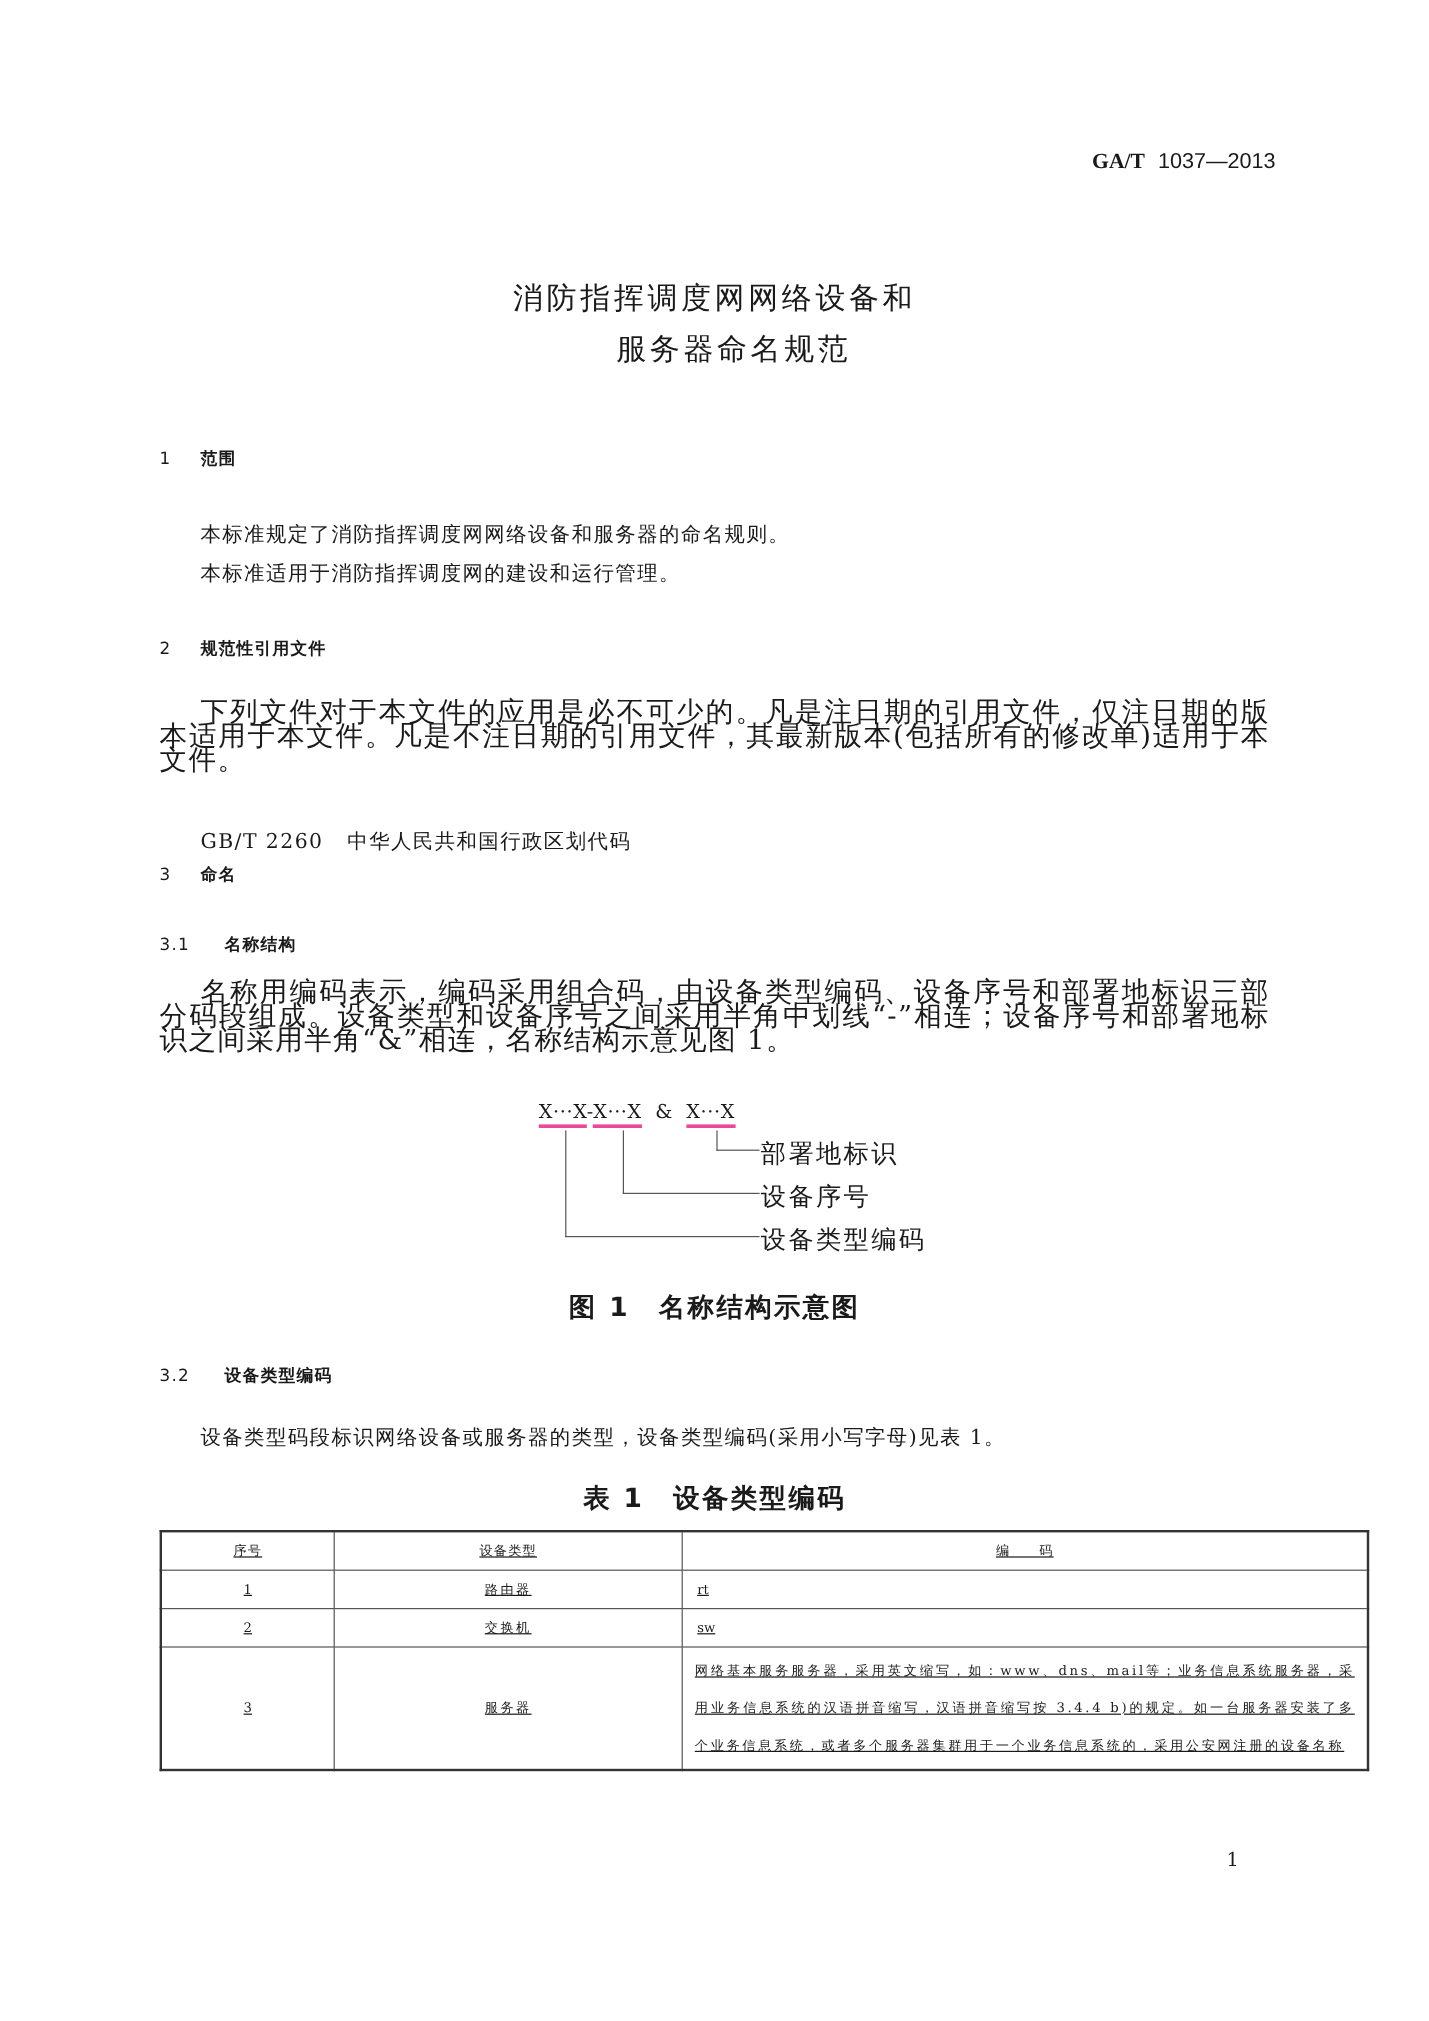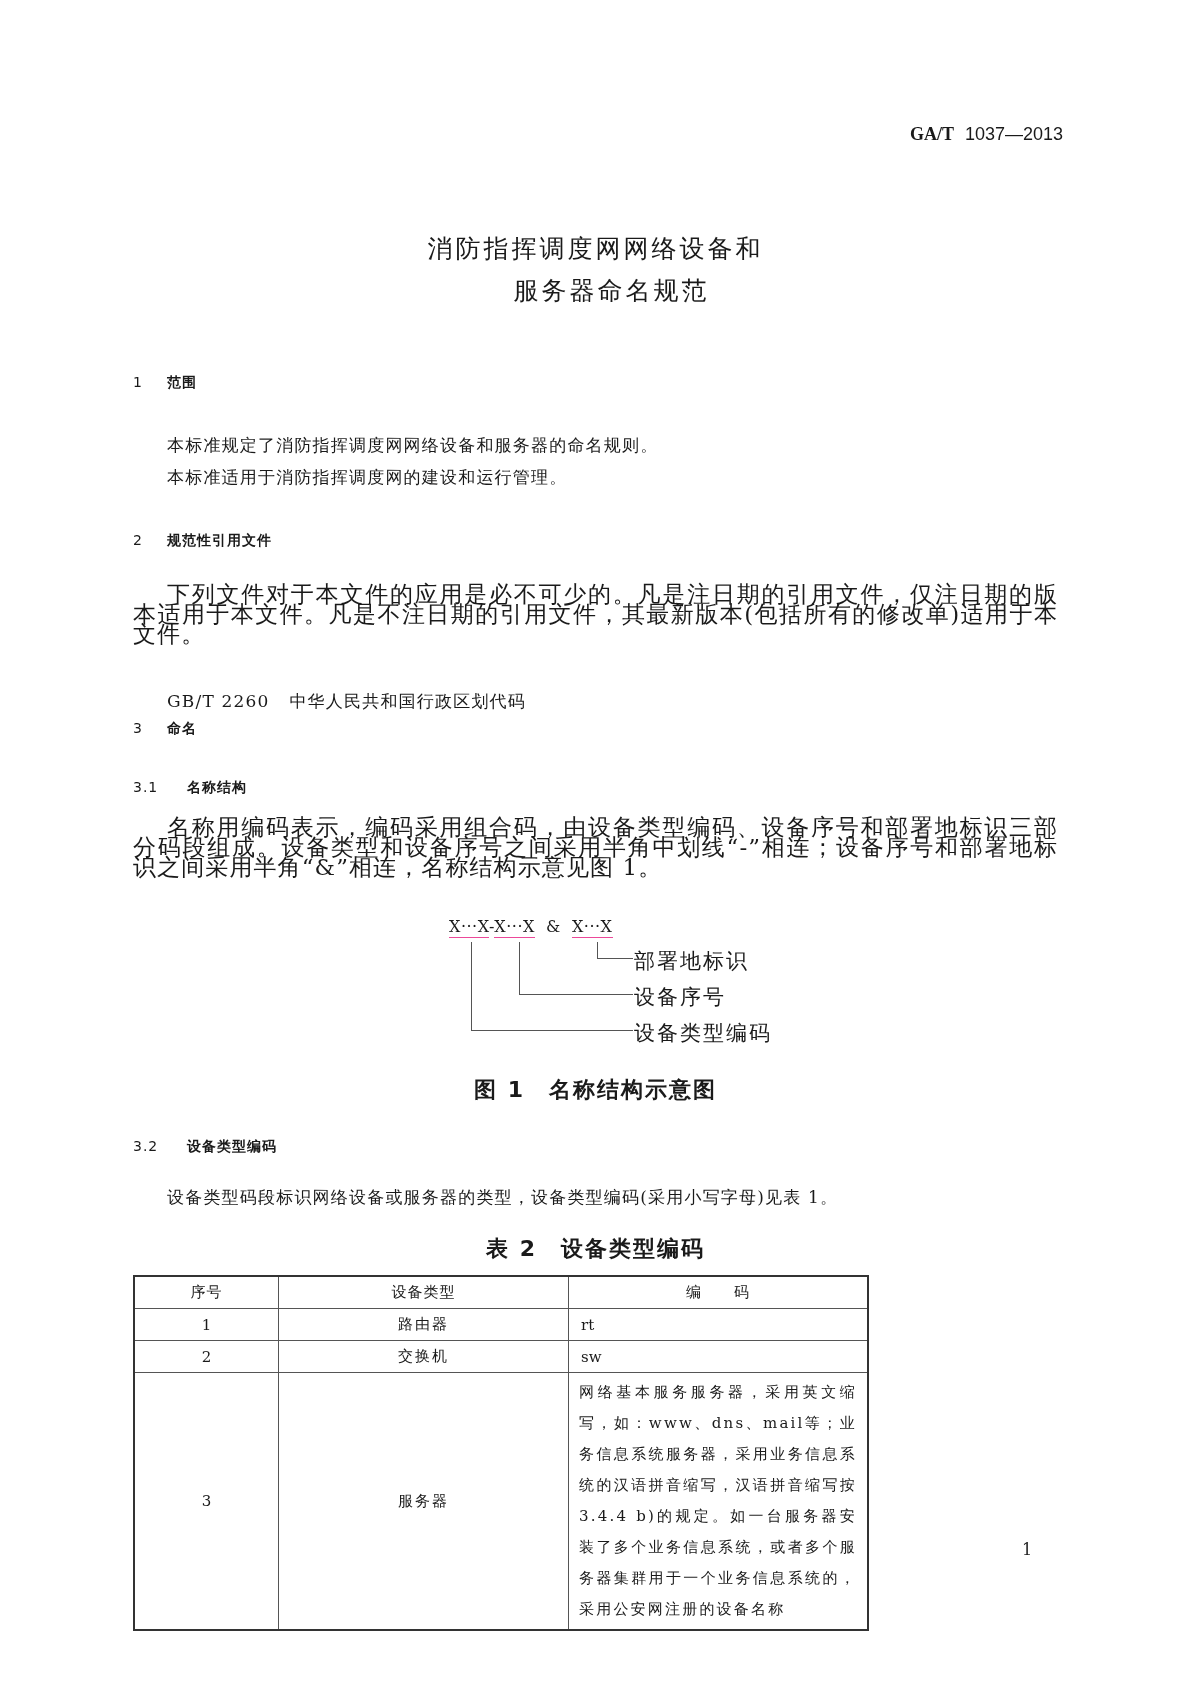--- a/index.html
+++ b/index.html
@@ -20,27 +20,27 @@
   .h2 .no { width: 54px; }
 
   .para { font-size: 17px; letter-spacing: 1.2px; }
   .para-block { left: 133px; width: 925px; font-size: 23px; line-height: 20px; letter-spacing: 1.1px; white-space: normal; text-align: justify; }
   .indent { text-indent: 34px; }
 
   .caption { left: 0; width: 1191px; text-align: center; font-size: 22px; font-weight: bold; letter-spacing: 2px; }
 
   
   .fig-code { font-size: 16px; letter-spacing: 0.5px; }
-  .uline { border-bottom: 1px solid #ec4899; padding-bottom: 1px; }
+  .uline { border-bottom: 3px solid #ec4899; padding-bottom: 1px; }
   .line { position: absolute; background: #555; }
   .fig-label { font-size: 21px; letter-spacing: 2px; }
 
   
-  table.t { position: absolute; left: 133px; top: 1275px; width: 736px; border-collapse: collapse;
-            border: 2px solid #333; font-size: 15px; }
+  table.t { position: absolute; left: 133px; top: 1275px; width: 1008px; border-collapse: collapse;
+            border: 2px solid #333; font-size: 11px; text-decoration: underline; }
   table.t th, table.t td { border: 1px solid #555; padding: 0; }
   table.t th { font-weight: normal; height: 31px; text-align: center; letter-spacing: 1px; }
   table.t td { height: 31px; }
   .c-no { width: 143px; text-align: center; }
   .c-type { width: 289px; text-align: center; letter-spacing: 2px; }
   .c-code { text-align: left; padding-left: 12px !important; }
   .c-desc { text-align: justify; padding: 4px 10px 4px 10px !important; line-height: 31px; letter-spacing: 2.2px; white-space: normal; }
 
   .page-no { left: 1022px; top: 1540px; font-size: 16px; }
 </style>
@@ -93,21 +93,21 @@
 <div class="abs fig-label serif" style="left:634px; top:983px;">设备序号</div>
 <div class="abs fig-label serif" style="left:634px; top:1019px;">设备类型编码</div>
 
 <div class="abs caption sans" style="top:1075px;">图 1　名称结构示意图</div>
 
 <div class="abs h1 h2 sans" style="left:133px; top:1138px;">
   <span class="no" style="width:54px;">3.2</span><span>设备类型编码</span>
 </div>
 <div class="abs para" style="left:167px; top:1186px;">设备类型码段标识网络设备或服务器的类型，设备类型编码(采用小写字母)见表 1。</div>
 
-<div class="abs caption sans" style="top:1234px;">表 2　设备类型编码</div>
+<div class="abs caption sans" style="top:1234px;">表 1　设备类型编码</div>
 
 <table class="t serif">
   <thead>
     <tr>
       <th class="c-no">序号</th>
       <th class="c-type">设备类型</th>
       <th>编　　码</th>
     </tr>
   </thead>
   <tbody>

